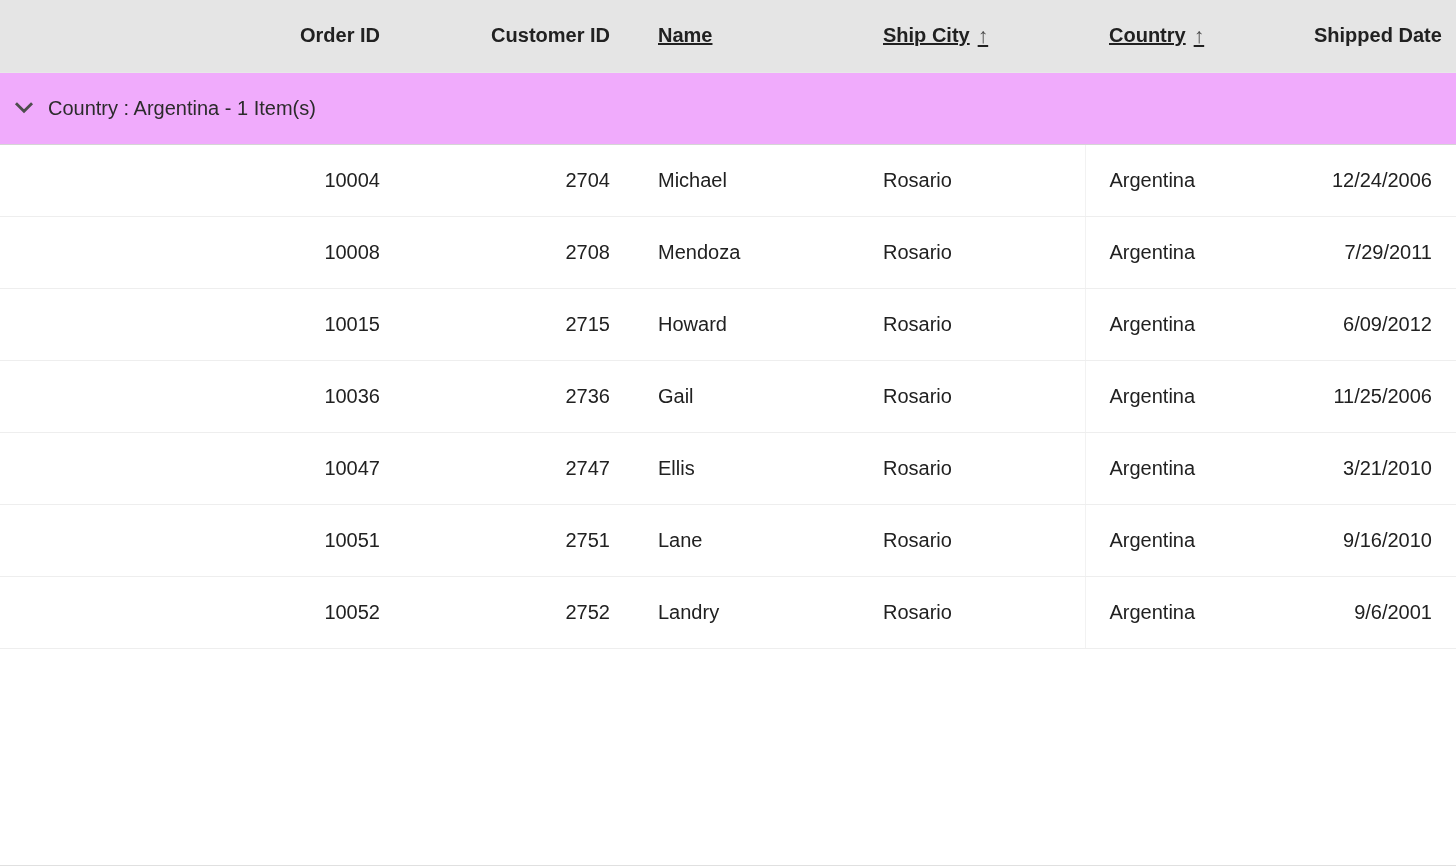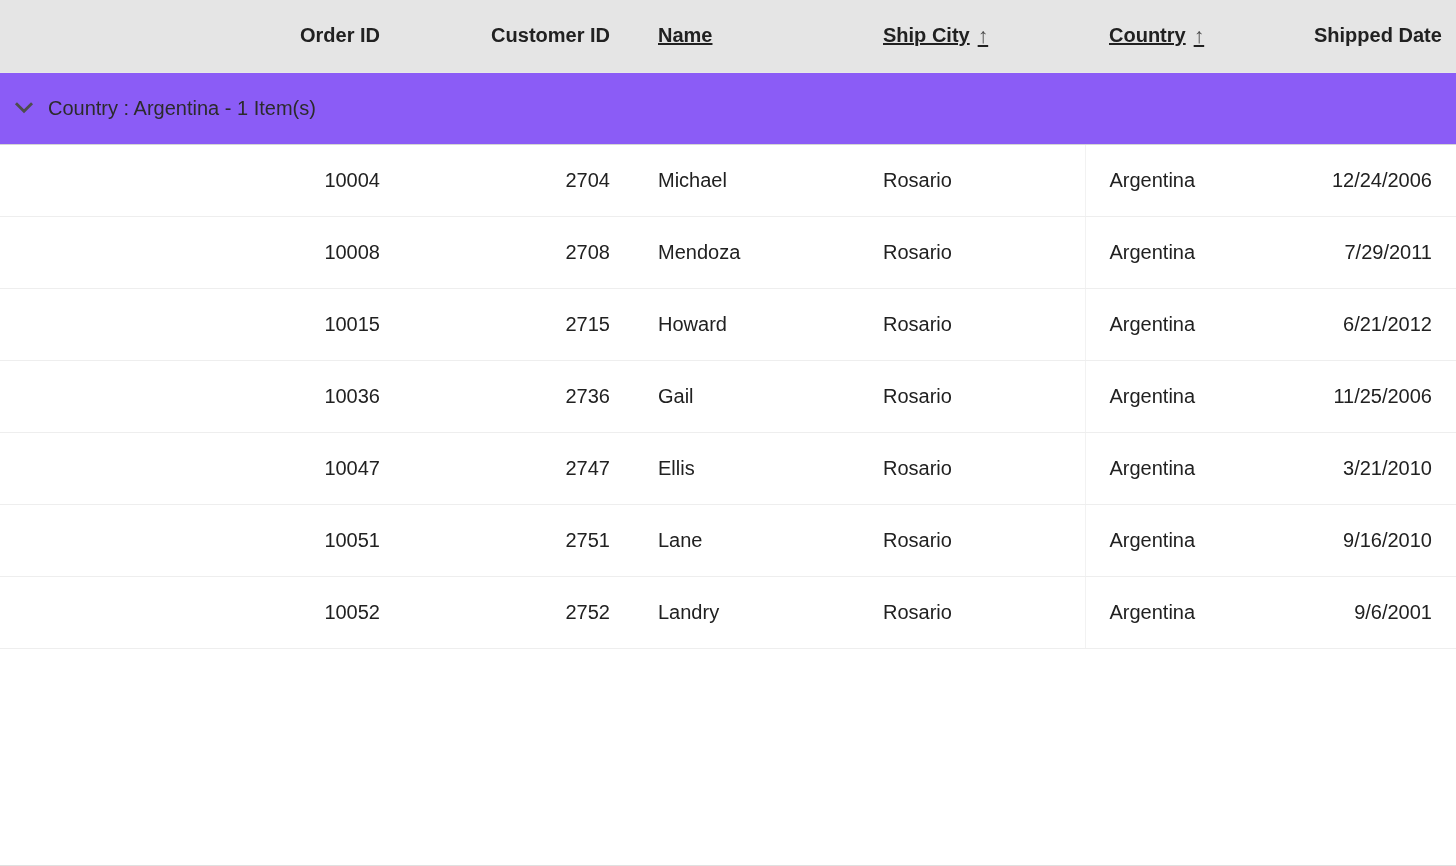--- a/index.html
+++ b/index.html
@@ -49,21 +49,21 @@
     font-size: 21px;
     font-weight: normal;
     color: #4a4a4a;
     line-height: 1;
     flex: 0 0 auto;
   }
 
   
   tr.grp { background: #e1e1e1; height: 72px; }
   tr.grp td {
-    background: #8b5cf6;
+    background: #f0abfc;
     vertical-align: middle;
     padding: 0;
     border-bottom: 1px solid #d5d5d5;
     margin-top: 22px;
   }
   tr.grp.grp2 td { border-bottom: 1px solid #d5d5d5; }
   td.grp-cap {
     font-size: 20px;
     color: #2b2b2b;
     white-space: nowrap;
@@ -179,21 +179,21 @@
       </tr>
 
       <tr class="drow">
         <td class="ind"></td>
         <td class="ind"></td>
         <td class="c-right">10015</td>
         <td class="c-right">2715</td>
         <td class="c-left">Howard</td>
         <td class="c-left">Rosario</td>
         <td class="c-left sep-left">Argentina</td>
-        <td class="c-right">6/21/2012</td>
+        <td class="c-right">6/09/2012</td>
       </tr>
 
       <tr class="drow">
         <td class="ind"></td>
         <td class="ind"></td>
         <td class="c-right">10036</td>
         <td class="c-right">2736</td>
         <td class="c-left">Gail</td>
         <td class="c-left">Rosario</td>
         <td class="c-left sep-left">Argentina</td>

